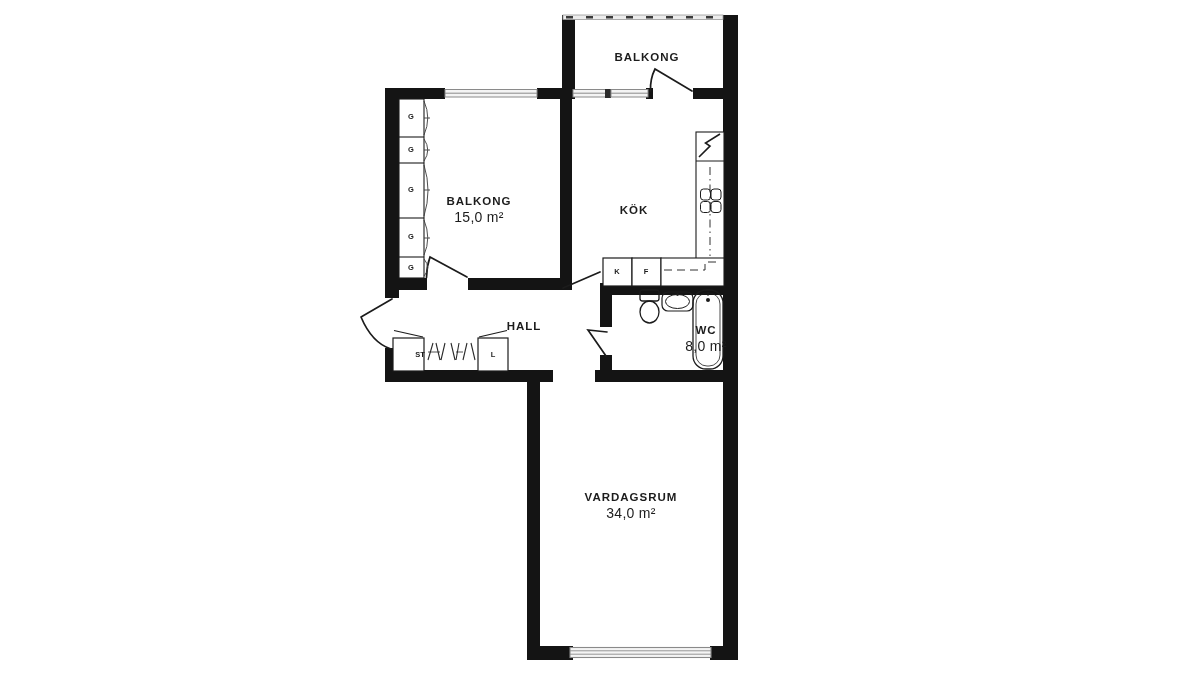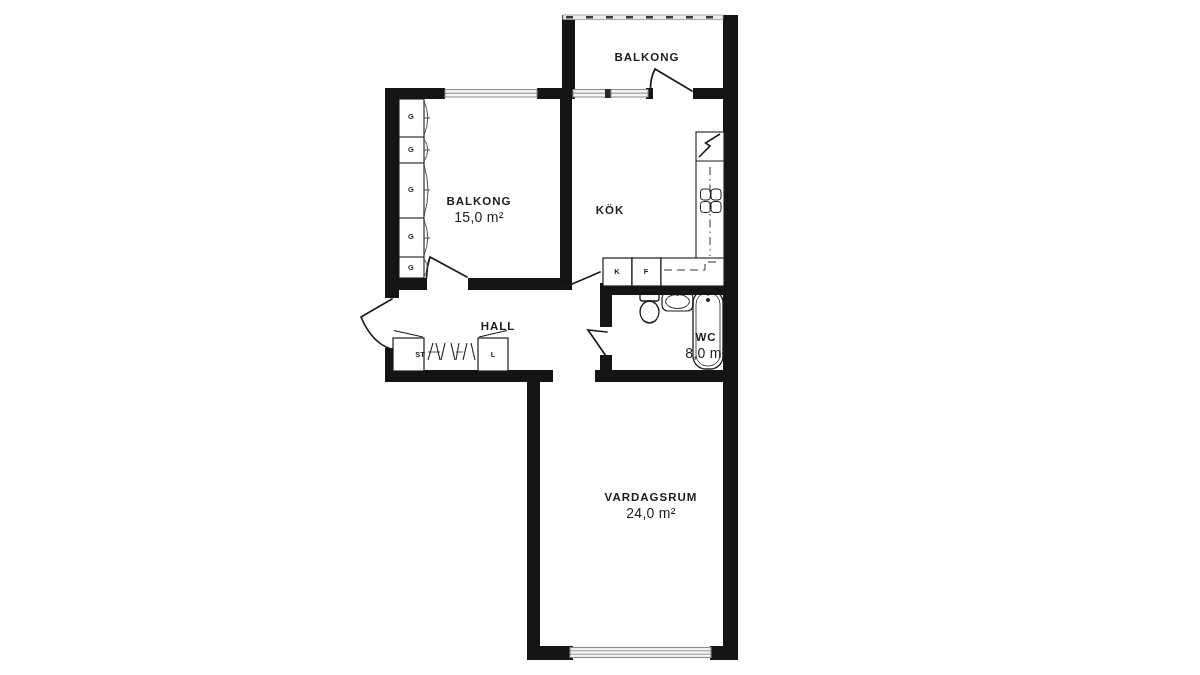--- a/index.html
+++ b/index.html
@@ -142,36 +142,36 @@
 
   <div class="lbl" style="left:647px;top:57px">
     <div class="room-name">BALKONG</div>
   </div>
 
   <div class="lbl" style="left:479px;top:210px">
     <div class="room-name">BALKONG</div>
     <div class="room-area">15,0 m²</div>
   </div>
 
-  <div class="lbl" style="left:610px;top:210px">
+  <div class="lbl" style="left:634px;top:210px">
     <div class="room-name">KÖK</div>
   </div>
 
-  <div class="lbl" style="left:498px;top:326px">
+  <div class="lbl" style="left:524px;top:326px">
     <div class="room-name">HALL</div>
   </div>
 
-  <div class="lbl" style="left:706px;top:346px">
+  <div class="lbl" style="left:706px;top:339px">
     <div class="room-name">WC</div>
     <div class="room-area">8,0 m²</div>
   </div>
 
-  <div class="lbl" style="left:651px;top:506px">
+  <div class="lbl" style="left:631px;top:506px">
     <div class="room-name">VARDAGSRUM</div>
-    <div class="room-area">24,0 m²</div>
+    <div class="room-area">34,0 m²</div>
   </div>
 
   <div class="lbl cab" style="left:411px;top:117px">G</div>
   <div class="lbl cab" style="left:411px;top:150px">G</div>
   <div class="lbl cab" style="left:411px;top:190px">G</div>
   <div class="lbl cab" style="left:411px;top:237px">G</div>
   <div class="lbl cab" style="left:411px;top:268px">G</div>
 
   <div class="lbl cab" style="left:420px;top:355px">ST</div>
   <div class="lbl cab" style="left:493px;top:355px">L</div>

